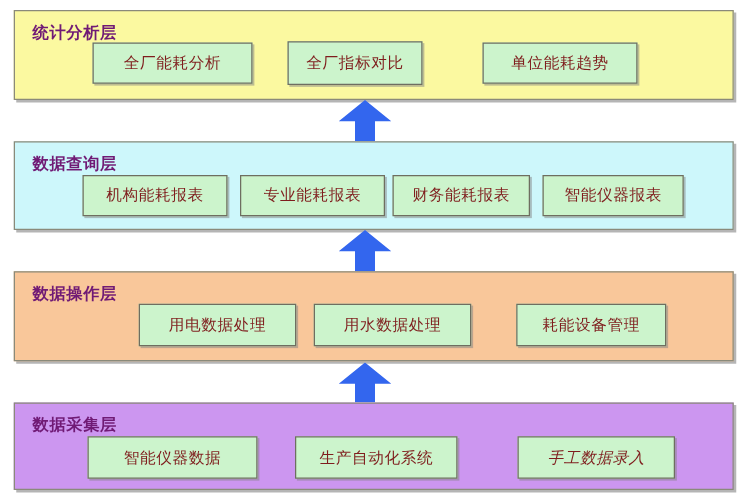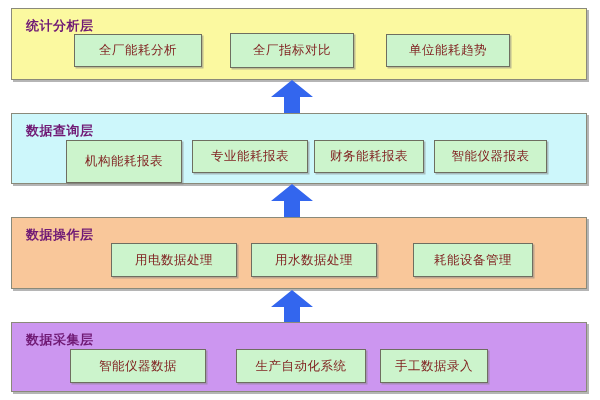--- a/index.html
+++ b/index.html
@@ -69,33 +69,33 @@
   #layer-4 { left: 11px;  top: 322px; width: 576px; height: 70px; background: #cc96f0; }
 </style>
 </head>
 <body>
 
 <div id="diagram">
 
   <div class="layer" id="layer-1">
     <div class="layer-title">统计分析层</div>
     <div class="node" style="left:62px; top:25px; width:128px; height:33px;">全厂能耗分析</div>
-    <div class="node" style="left:218px; top:24px; width:124px; height:35px;">全厂指标对比</div>
+    <div class="node" style="left:218px; top:24px; width:108px; height:35px;">全厂指标对比</div>
     <div class="node" style="left:374px; top:25px; width:124px; height:33px;">单位能耗趋势</div>
   </div>
 
   <div class="arrow" style="left:271px; top:80px; height:33px;">
     <svg width="42" height="33" viewBox="0 0 42 33">
       <polygon points="21,0 42,17 29,17 29,33 13,33 13,17 0,17" fill="#3366ee"></polygon>
     </svg>
   </div>
 
   <div class="layer" id="layer-2">
     <div class="layer-title">数据查询层</div>
-    <div class="node" style="left:54px; top:26px; width:116px; height:43px;">机构能耗报表</div>
+    <div class="node" style="left:54px; top:26px; width:116px; height:33px;">机构能耗报表</div>
     <div class="node" style="left:180px; top:26px; width:116px; height:33px;">专业能耗报表</div>
     <div class="node" style="left:302px; top:26px; width:110px; height:33px;">财务能耗报表</div>
     <div class="node" style="left:422px; top:26px; width:113px; height:33px;">智能仪器报表</div>
   </div>
 
   <div class="arrow" style="left:271px; top:184px; height:33px;">
     <svg width="42" height="33" viewBox="0 0 42 33">
       <polygon points="21,0 42,17 29,17 29,33 13,33 13,17 0,17" fill="#3366ee"></polygon>
     </svg>
   </div>
@@ -110,16 +110,16 @@
   <div class="arrow" style="left:271px; top:290px; height:32px;">
     <svg width="42" height="32" viewBox="0 0 42 32">
       <polygon points="21,0 42,17 29,17 29,32 13,32 13,17 0,17" fill="#3366ee"></polygon>
     </svg>
   </div>
 
   <div class="layer" id="layer-4">
     <div class="layer-title">数据采集层</div>
     <div class="node" style="left:58px; top:26px; width:136px; height:34px;">智能仪器数据</div>
     <div class="node" style="left:224px; top:26px; width:130px; height:34px;">生产自动化系统</div>
-    <div class="node" style="left:368px; top:26px; width:108px; height:34px;">手工数据录入</div>
+    <div class="node" style="left:402px; top:26px; width:126px; height:34px;font-style:italic;">手工数据录入</div>
   </div>
 
 </div>
 
 </body></html>

